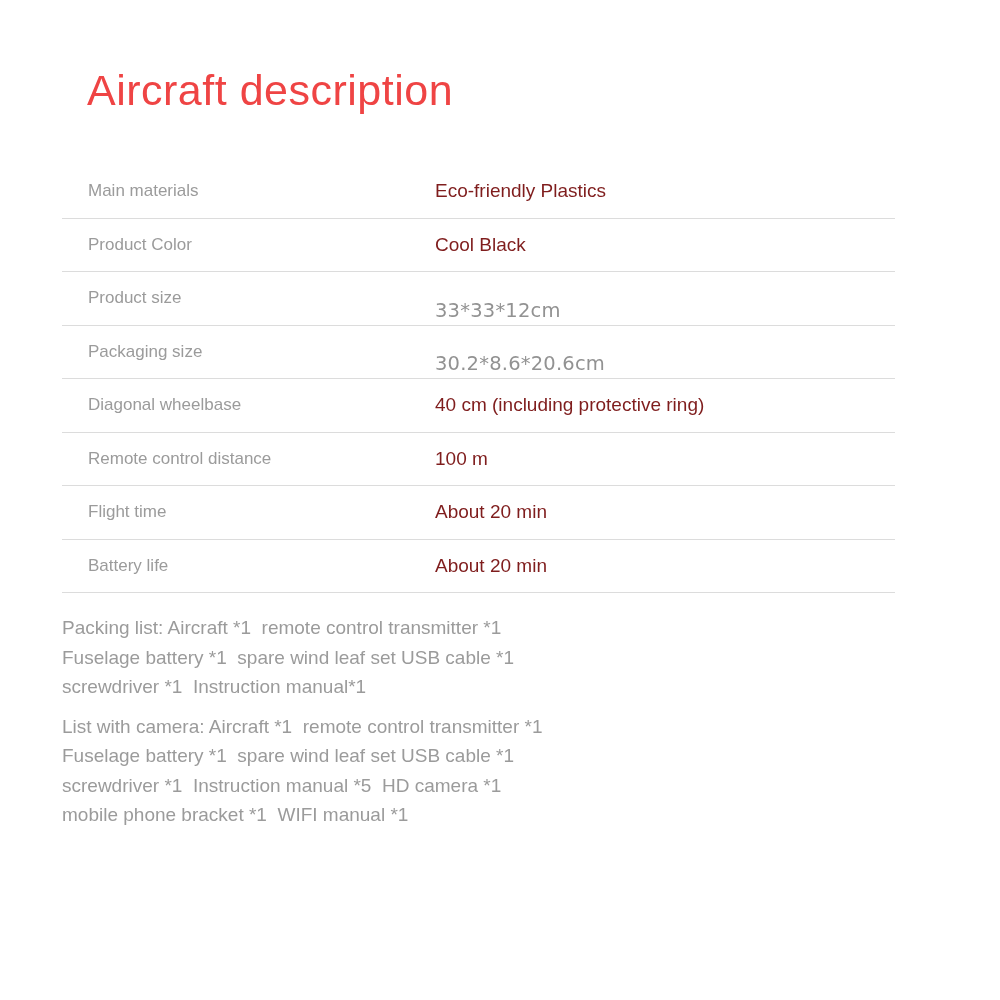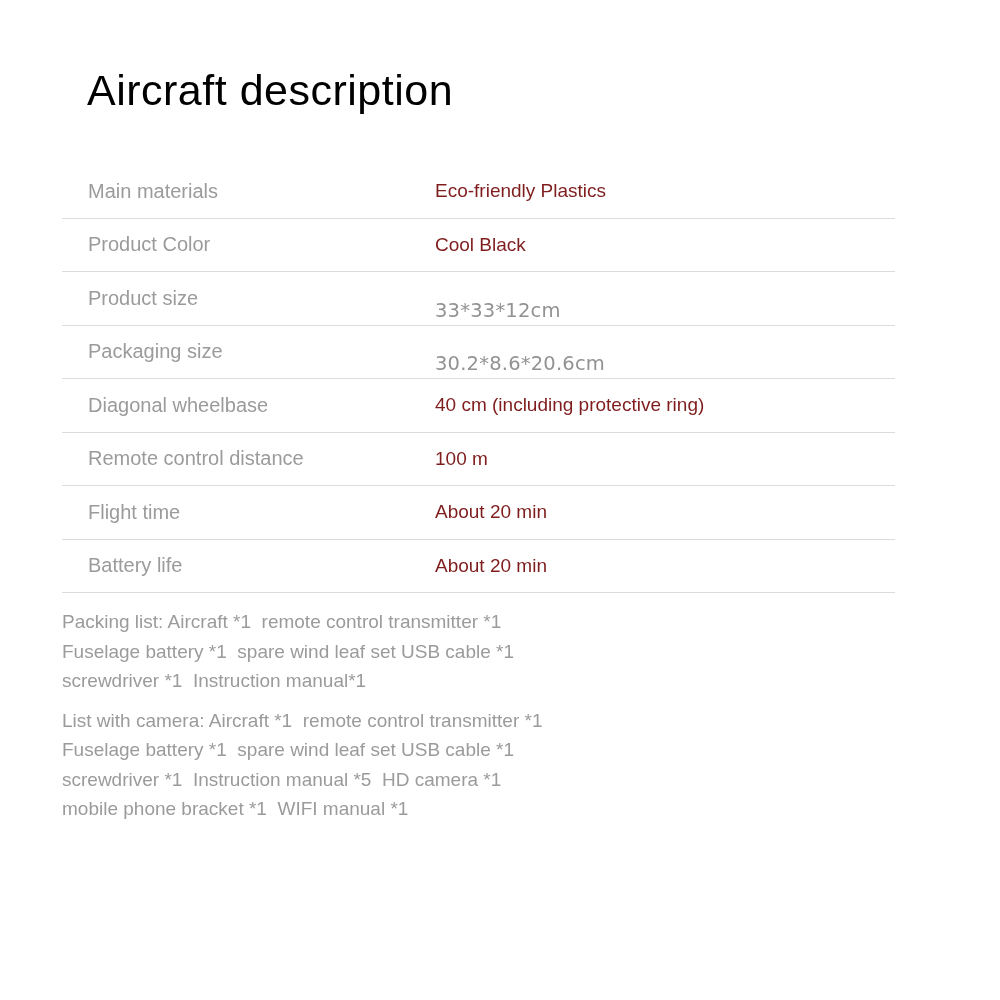--- a/index.html
+++ b/index.html
@@ -14,40 +14,40 @@
     background: #ffffff;
     overflow: hidden;
     font-family: "Liberation Sans", sans-serif;
   }
   .page-title {
     position: absolute;
     left: 87px;
     top: 66px;
     font-size: 43px;
     font-weight: 400;
-    color: #000000;
+    color: #ef4444;
     letter-spacing: 0.5px;
     white-space: nowrap;
   }
   .spec-table {
     position: absolute;
     left: 62px;
     top: 165px;
     width: 833px;
   }
   .spec-row {
     display: flex;
     align-items: center;
     height: 52.5px;
     border-bottom: 1px solid #dcdcdc;
   }
   .spec-label {
     flex: 0 0 347px;
     padding-left: 26px;
-    font-size: 20px;
+    font-size: 17px;
     color: #9b9b9b;
     white-space: nowrap;
   }
   .spec-value {
     font-size: 19px;
     color: #7f1d1d;
     white-space: nowrap;
   }
   .spec-value.alt-font {
     font-family: "DejaVu Sans", sans-serif;
@@ -56,21 +56,21 @@
     letter-spacing: 0.2px;
     margin-top: 24px;
   }
   .accessories-row {
     display: flex;
     align-items: flex-start;
     padding-top: 14px;
     border-bottom: none;
   }
   .acc-paragraph {
-    margin: 0 0 10px 0;
+    margin: 6px 0 10px 0;
   }
   .acc-line {
     font-size: 19px;
     line-height: 29.5px;
     color: #9b9b9b;
     white-space: pre;
   }
 </style>
 </head>
 <body>

